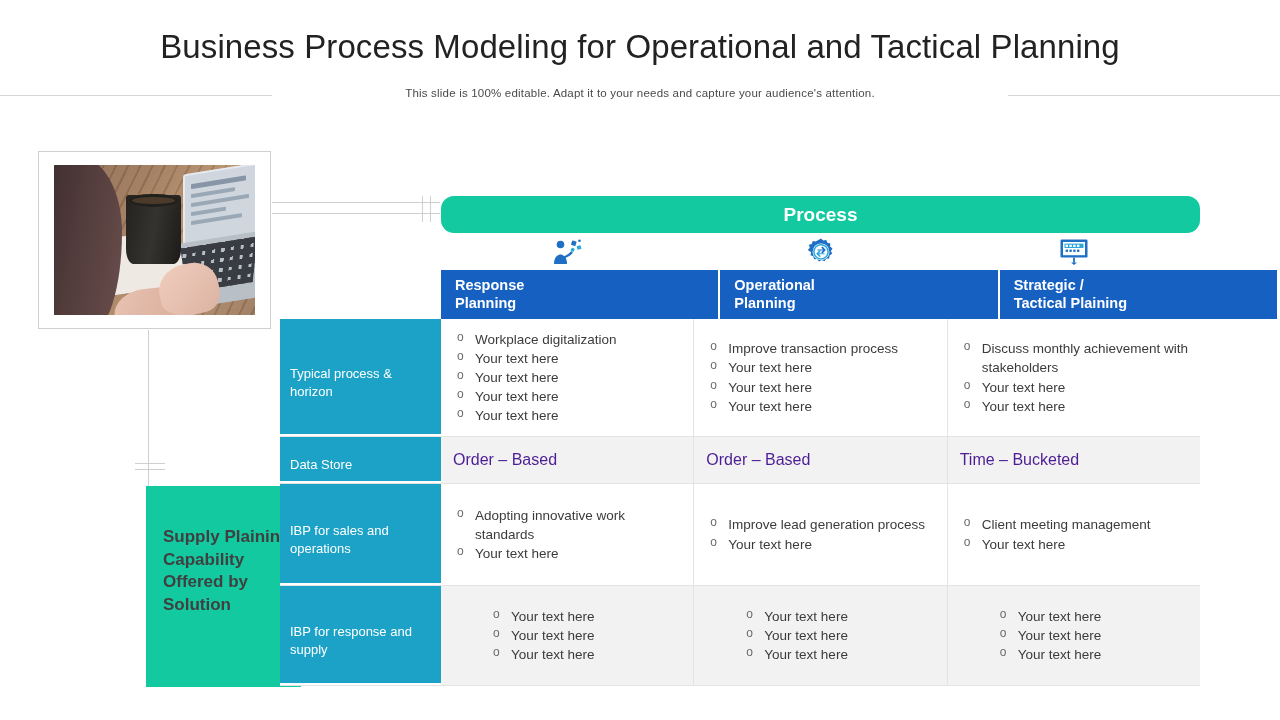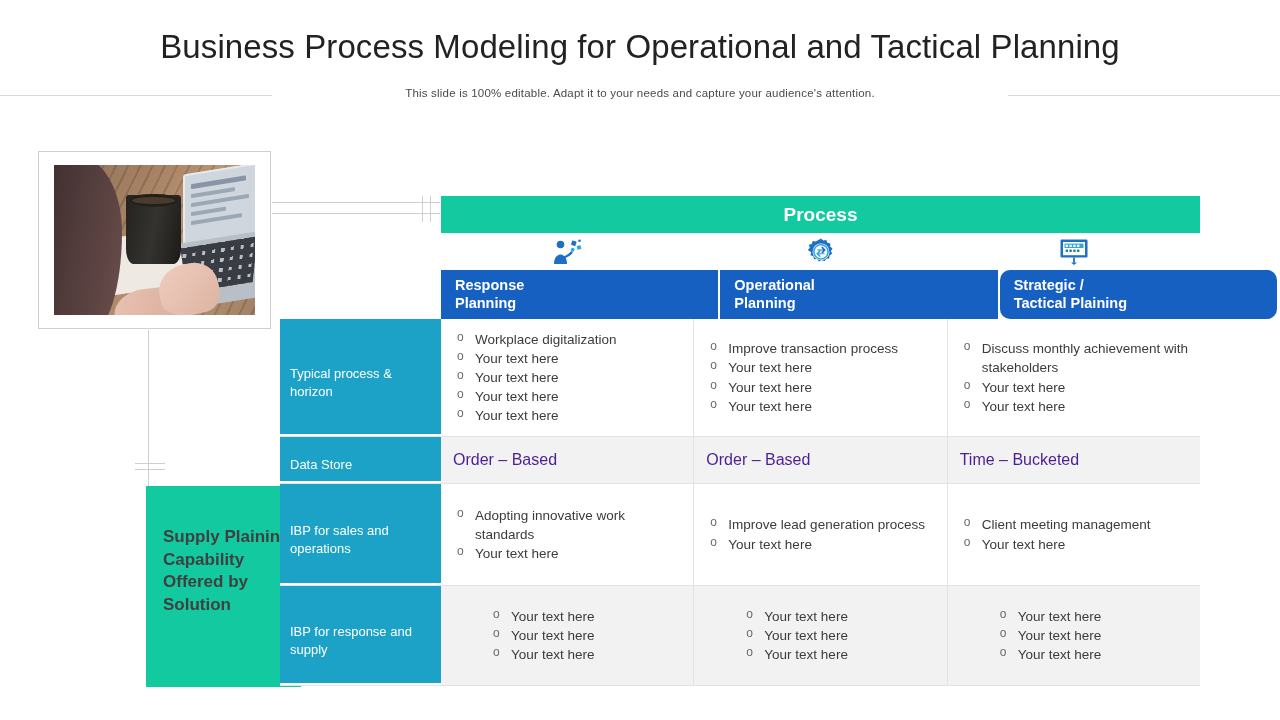--- a/index.html
+++ b/index.html
@@ -145,40 +145,40 @@
     font-size: 17px; font-weight: bold; line-height: 1.33;
     padding: 40px 0 0 17px;
   }
 
   
   .process-bar {
     position: absolute; left: 441px; top: 196px;
     width: 759px; height: 37px;
     background: #12C9A0; color: #ffffff;
     font-size: 19px; font-weight: bold;
-    display: flex; align-items: center; justify-content: center;
+    display: flex; align-items: center; justify-content: center; border-radius: 13px;
   }
   .icon-row {
     position: absolute; left: 441px; top: 233px;
     width: 759px; height: 37px;
     display: flex; background: #ffffff;
   }
   .icon-cell { flex: 1; display: flex; align-items: center; justify-content: center; }
   .icon-cell svg { display: block; }
 
   .hdr-row {
     position: absolute; left: 441px; top: 270px;
     width: 836px; height: 49px; display: flex;
   }
   .hdr-cell {
     flex: 1; background: #1660C2; color: #ffffff;
     font-size: 14.5px; font-weight: bold; line-height: 1.25;
     padding: 6px 0 0 14px; border-right: 2px solid #ffffff;
   }
-  .hdr-cell:last-child { border-right: none; border-radius: 10px; }
+  .hdr-cell:last-child { border-right: none; }
 
   .grid { position: absolute; left: 280px; top: 319px; width: 920px; }
   .row { display: flex; width: 920px; border-bottom: 1px solid #e3e3e3; }
   .row.white { background: #ffffff; }
   .row.gray  { background: #f2f2f2; }
   .rlabel {
     width: 161px; flex: 0 0 161px;
     background: #1BA2C6; color: #ffffff;
     font-size: 13px; line-height: 1.35;
     display: flex; align-items: center;

